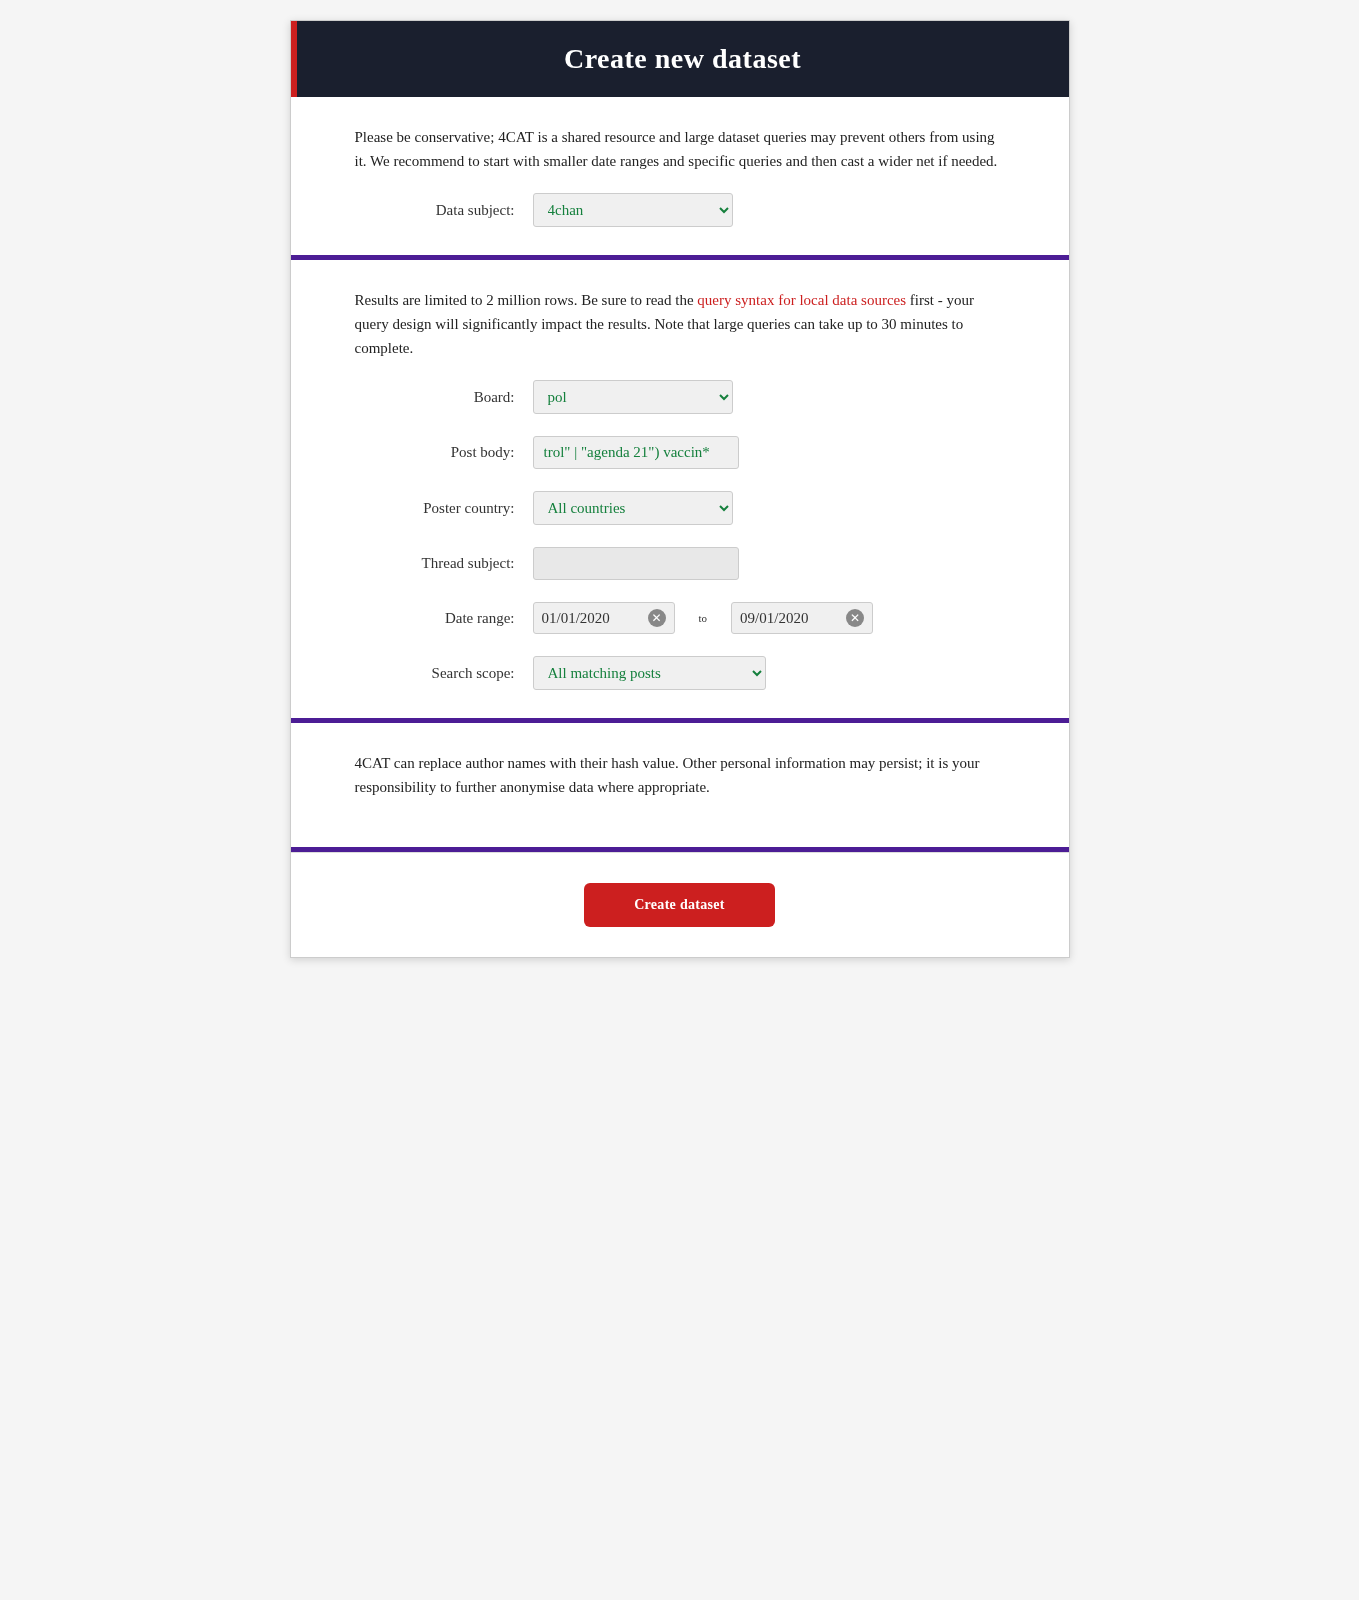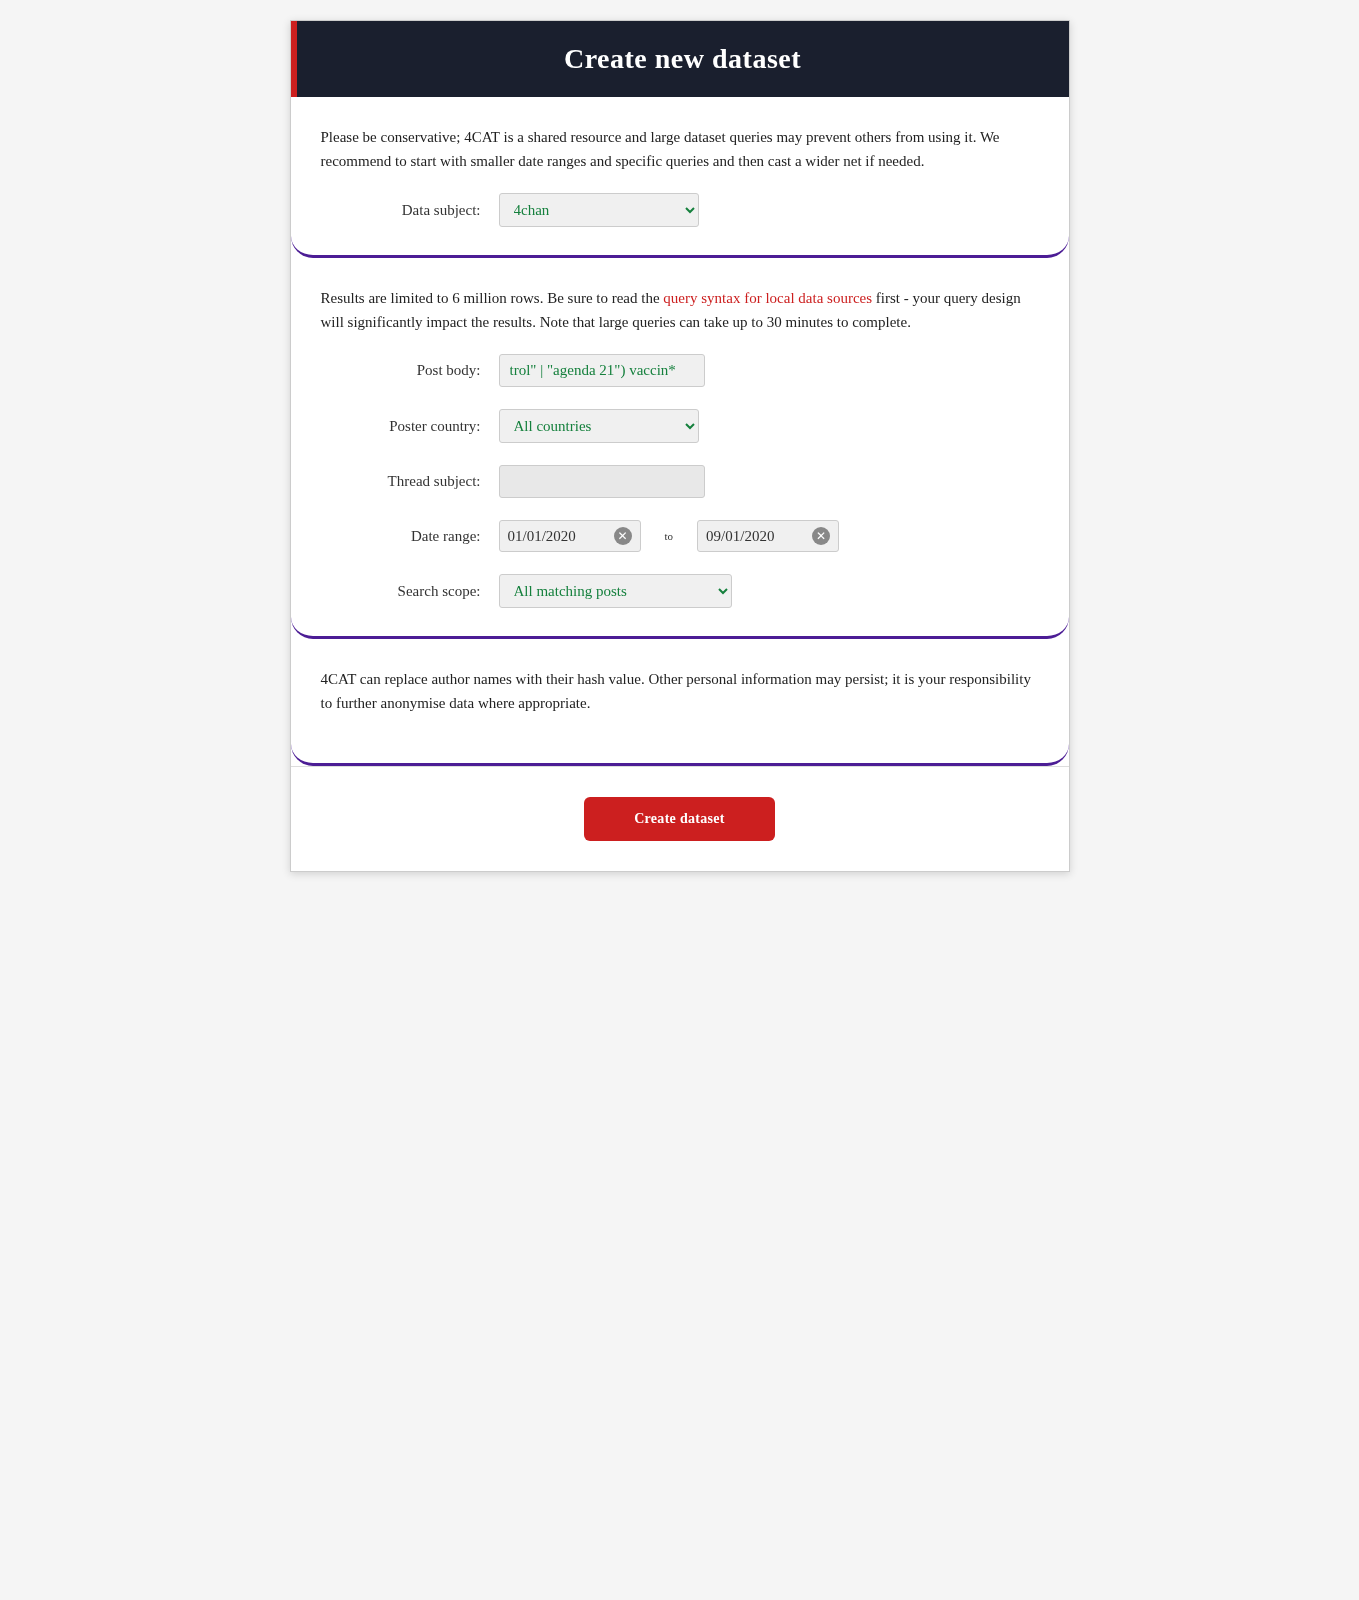--- a/index.html
+++ b/index.html
@@ -34,23 +34,22 @@
       border-left: 6px solid #cc1f1f;
     }
 
     .header h1 {
       font-size: 28px;
       font-weight: bold;
       letter-spacing: 0.5px;
     }
 
     .section {
-      padding: 28px 30px;
-      border-bottom: 3px solid #4c1d95;
-      border-radius: 22px;
+      padding: 28px 64px;
+      border-bottom: 5px solid #4c1d95;
     }
 
     .section:last-child {
       border-bottom: none;
     }
 
     .info-text {
       font-size: 15px;
       line-height: 1.6;
       color: #222;
@@ -228,23 +227,34 @@
         <option>4chan</option>
         <option>Reddit</option>
         <option>Twitter</option>
         <option>Instagram</option>
       </select>
     </div>
   </div>
 
   <div class="section">
     <p class="info-text">
-      <span>Results are limited to 6 million rows. Be sure to read the </span><a class="link" href="#">query syntax for local data sources</a><span> first - your query design will significantly impact the results. Note that large queries can take up to 30 minutes to complete.</span>
+      <span>Results are limited to 2 million rows. Be sure to read the </span><a class="link" href="#">query syntax for local data sources</a><span> first - your query design will significantly impact the results. Note that large queries can take up to 30 minutes to complete.</span>
     </p>
 
+    <div class="form-row">
+      <label class="form-label">Board:</label>
+      <select class="form-control board-select">
+        <option>pol</option>
+        <option>b</option>
+        <option>v</option>
+        <option>g</option>
+        <option>fit</option>
+        <option>int</option>
+      </select>
+    </div>
 
     <div class="form-row">
       <label class="form-label">Post body:</label>
       <input type="text" class="form-control post-body-input" value="trol&quot; | &quot;agenda 21&quot;) vaccin*" style="">
     </div>
 
     <div class="form-row">
       <label class="form-label">Poster country:</label>
       <select class="form-control country-select">
         <option>All countries</option>

